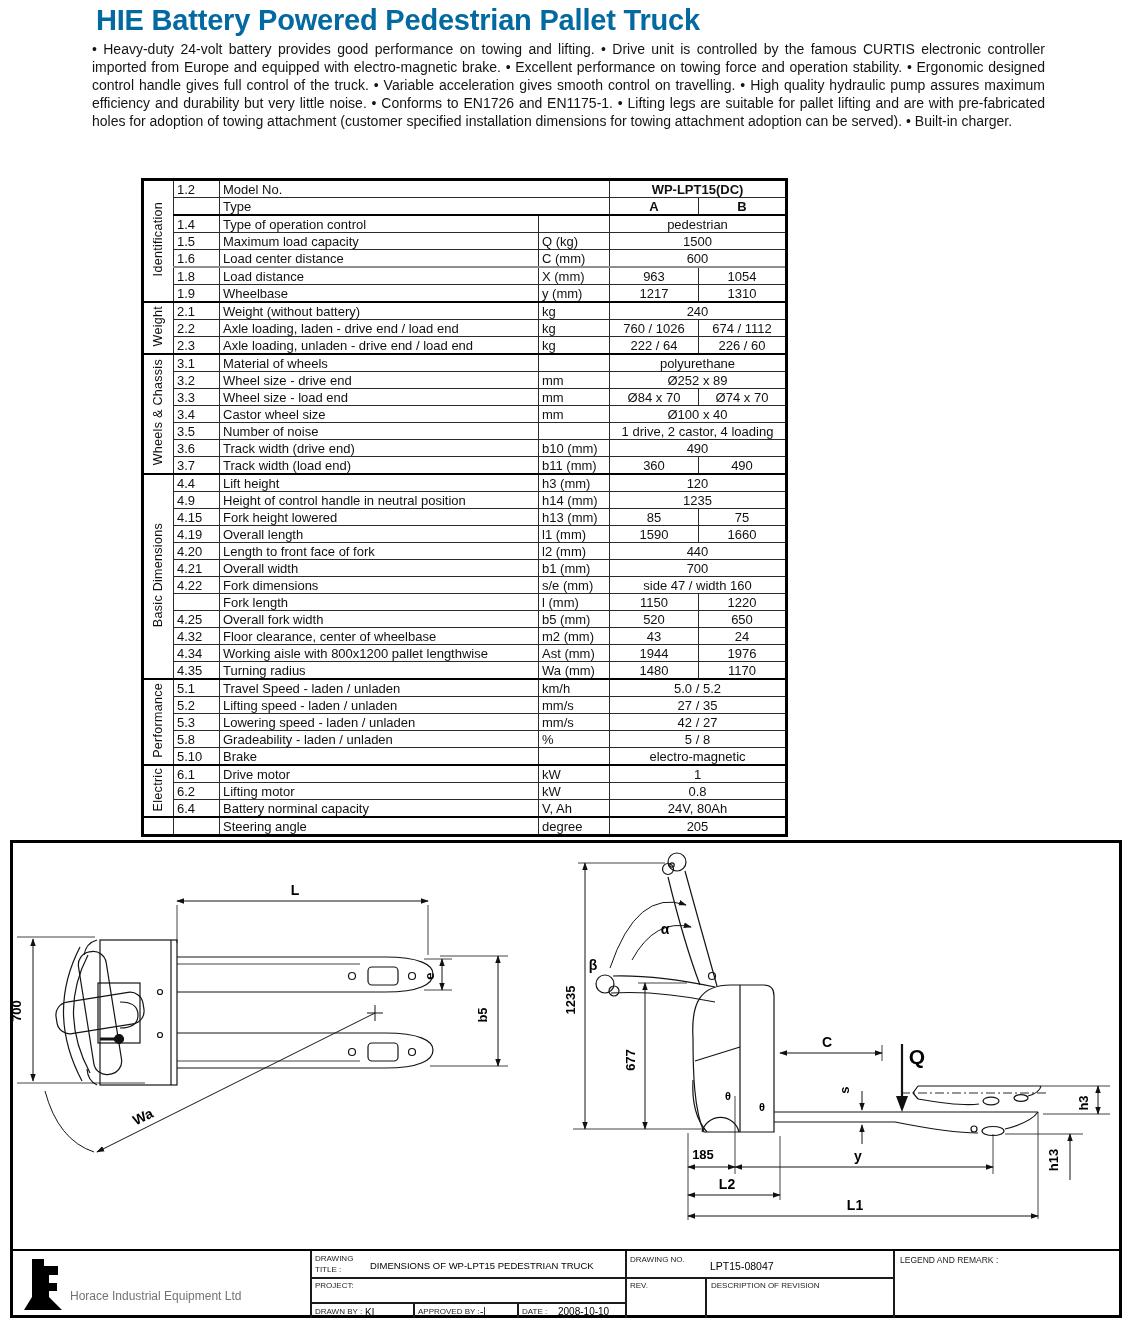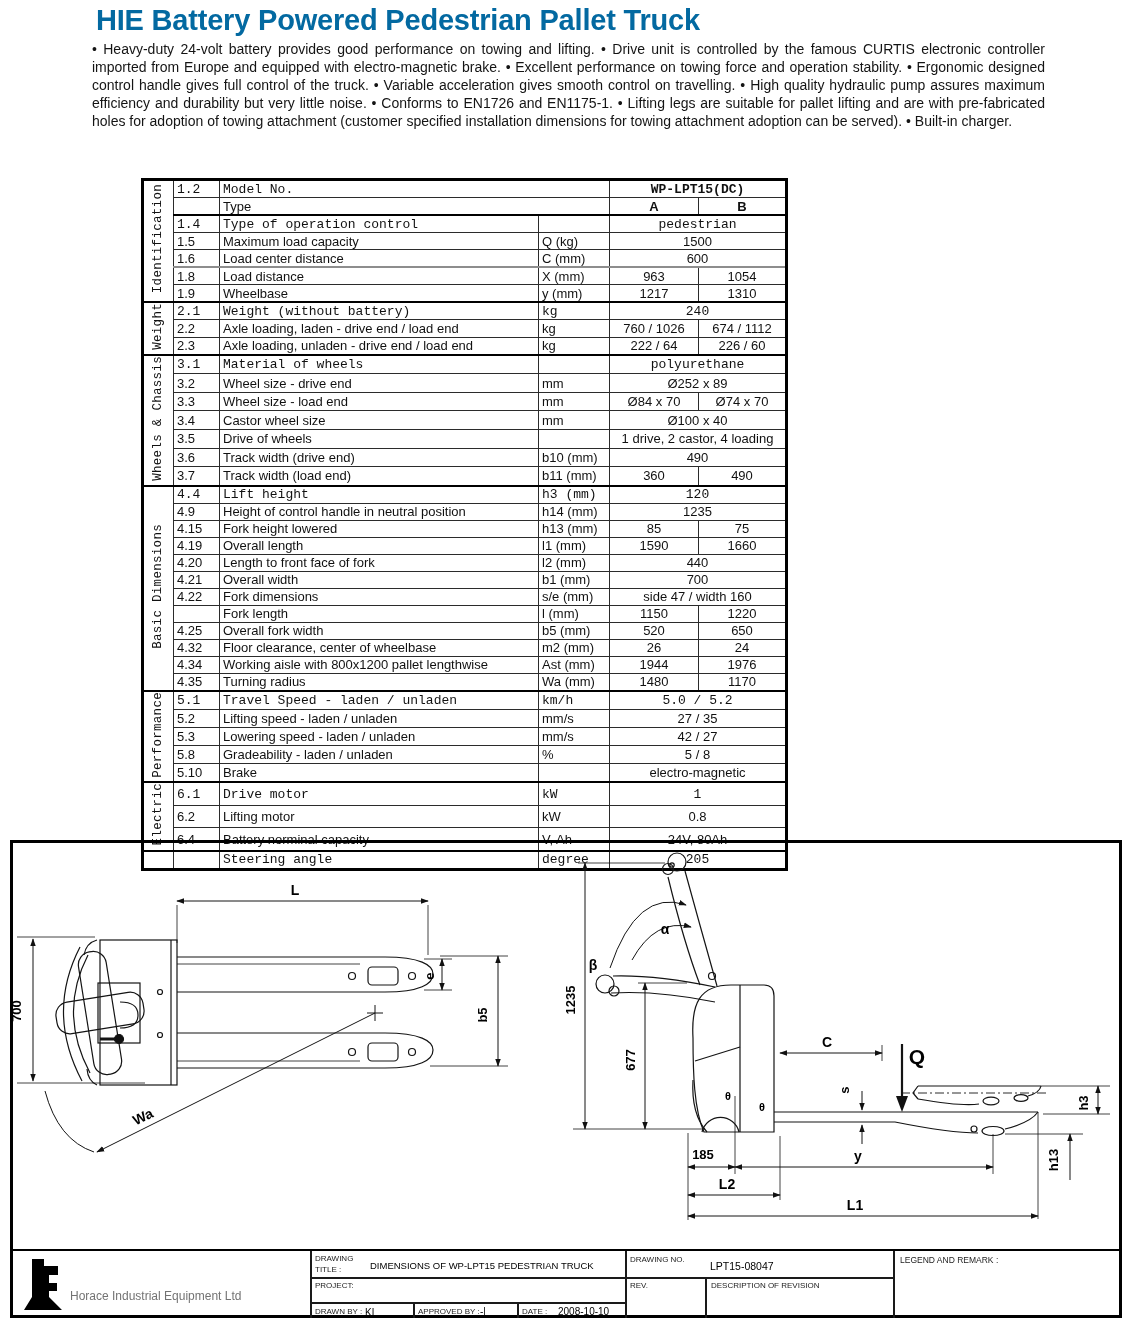--- a/index.html
+++ b/index.html
@@ -16,21 +16,21 @@
   table.spec td{border:1px solid #2b2b2b;height:16px;line-height:15px;padding:0 3px;
                 white-space:nowrap;overflow:hidden;}
   td.sec{padding:0;text-align:center;vertical-align:middle;}
   td.sec span{writing-mode:vertical-rl;transform:rotate(180deg);display:inline-block;
               font-size:12.5px;letter-spacing:0.3px;}
   td.no{padding-left:4px;}
   td.lbl{padding-left:5px;margin-left:8px;}
   td.sym{padding-left:4px;}
   td.val{text-align:center;}
   td.va{border-left:2.5px solid #000;}
-  tr.tt td{border-top:2.5px solid #000;font-family:Liberation Mono, monospace;}
+  tr.tt td{border-top:2.5px solid #000;}
   tr.hb td{border-bottom:2.5px solid #000;}
   tr.sep td{border-bottom:2px solid #8d8d8d;}
   td.b{font-weight:bold;}
   
   .frame{position:absolute;left:10px;top:840px;width:1112px;height:478px;
          border:3px solid #000;box-sizing:border-box;}
   svg.dwg{position:absolute;}
   svg text{font-family:"Liberation Sans",sans-serif;font-weight:bold;fill:#000;}
   
   .tblock{position:absolute;left:10px;top:1249px;width:1112px;height:69px;
@@ -145,21 +145,21 @@
           <td class="val">Ø74 x 70</td>
         </tr>
         <tr>
           <td class="no">3.4</td>
           <td class="lbl">Castor wheel size</td>
           <td class="sym">mm</td>
           <td class="val va" colspan="2">Ø100 x 40</td>
         </tr>
         <tr>
           <td class="no">3.5</td>
-          <td class="lbl">Drive of wheels</td>
+          <td class="lbl">Number of noise</td>
           <td class="sym"></td>
           <td class="val va" colspan="2">1 drive, 2 castor, 4 loading</td>
         </tr>
         <tr>
           <td class="no">3.6</td>
           <td class="lbl">Track width (drive end)</td>
           <td class="sym">b10 (mm)</td>
           <td class="val va" colspan="2">490</td>
         </tr>
         <tr>
@@ -225,21 +225,21 @@
           <td class="no">4.25</td>
           <td class="lbl">Overall fork width</td>
           <td class="sym">b5 (mm)</td>
           <td class="val va">520</td>
           <td class="val">650</td>
         </tr>
         <tr>
           <td class="no">4.32</td>
           <td class="lbl">Floor clearance, center of wheelbase</td>
           <td class="sym">m2 (mm)</td>
-          <td class="val va">26</td>
+          <td class="val va">43</td>
           <td class="val">24</td>
         </tr>
         <tr>
           <td class="no">4.34</td>
           <td class="lbl">Working aisle with 800x1200 pallet lengthwise</td>
           <td class="sym">Ast (mm)</td>
           <td class="val va">1944</td>
           <td class="val">1976</td>
         </tr>
         <tr>

